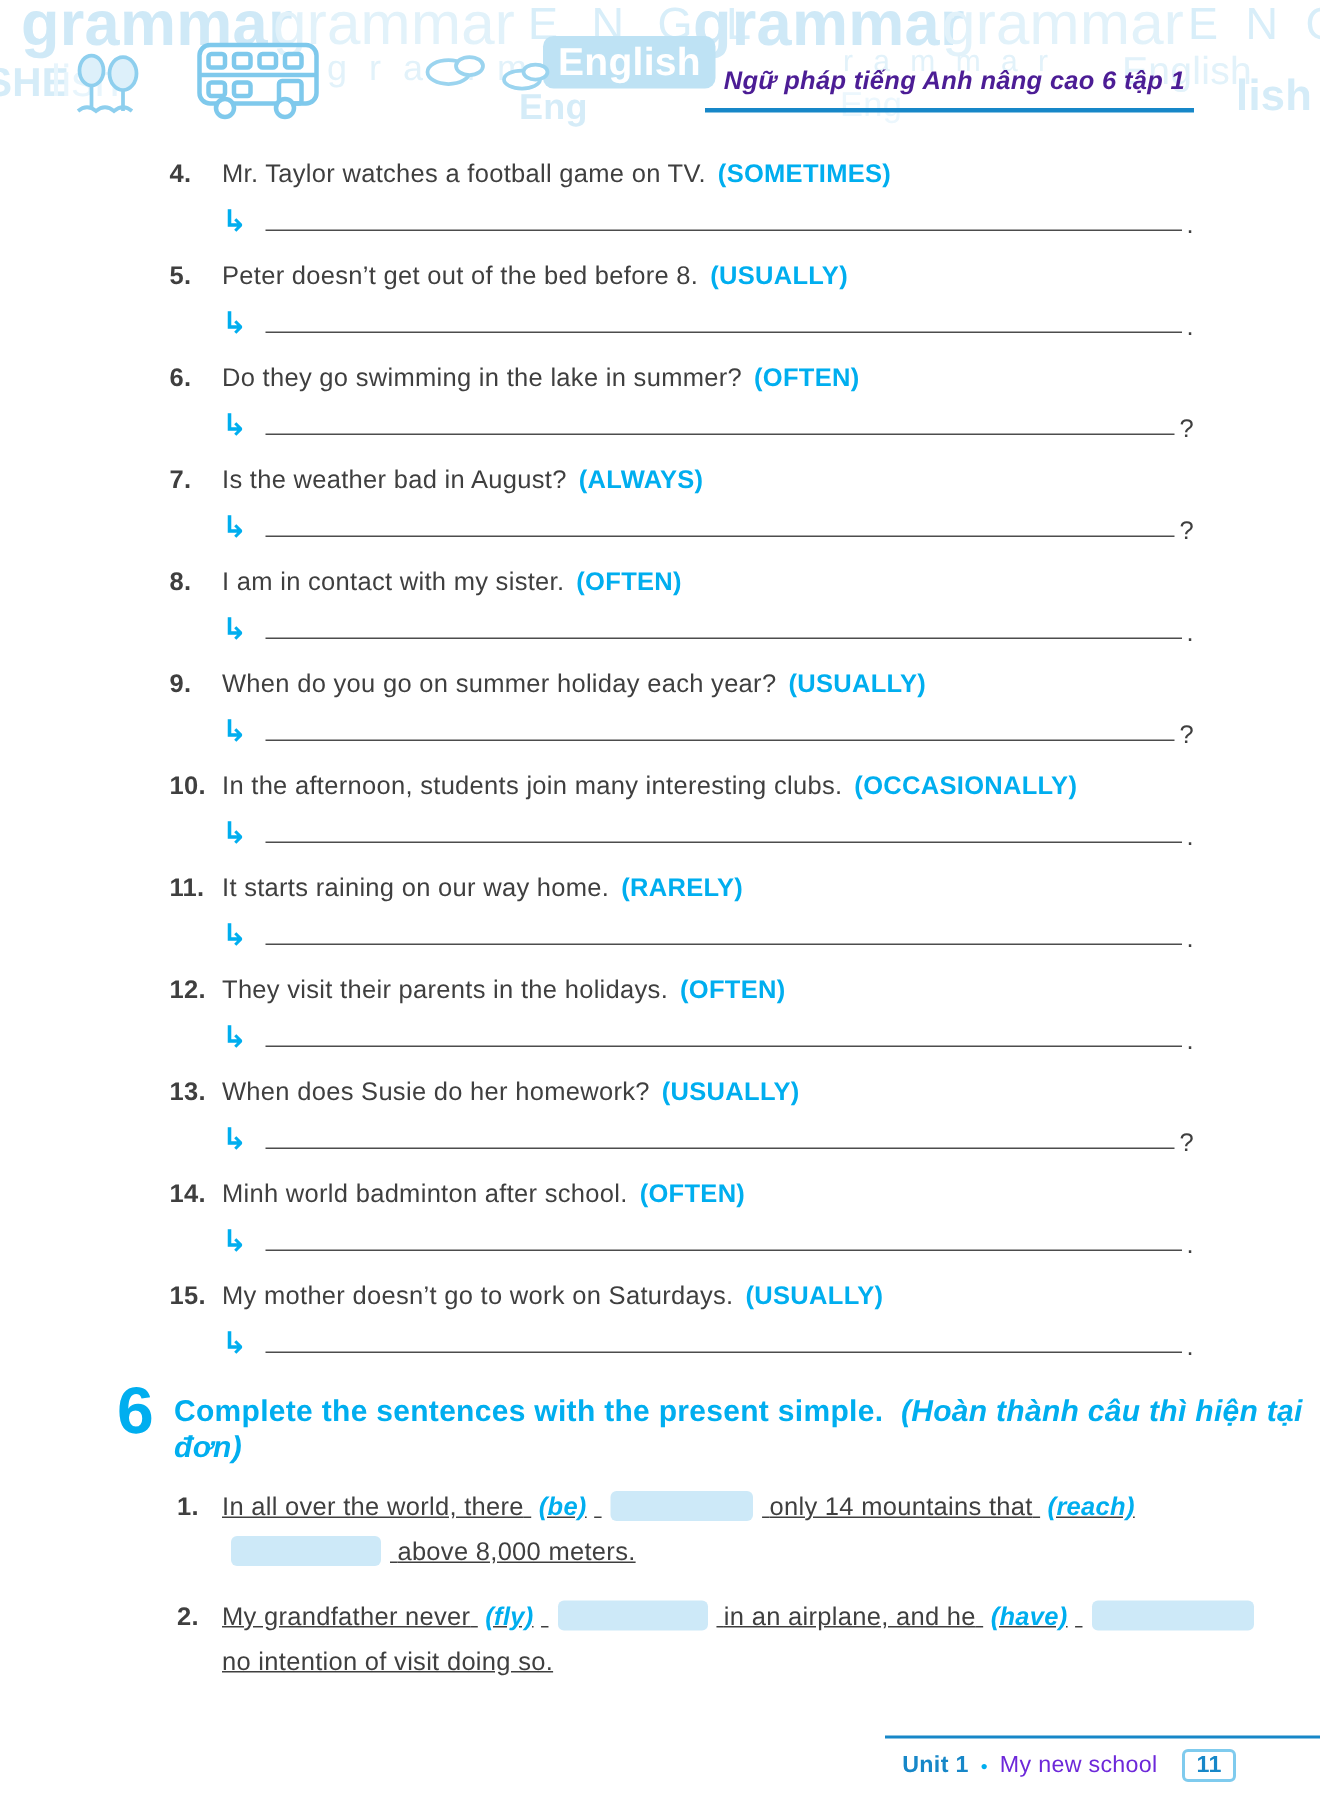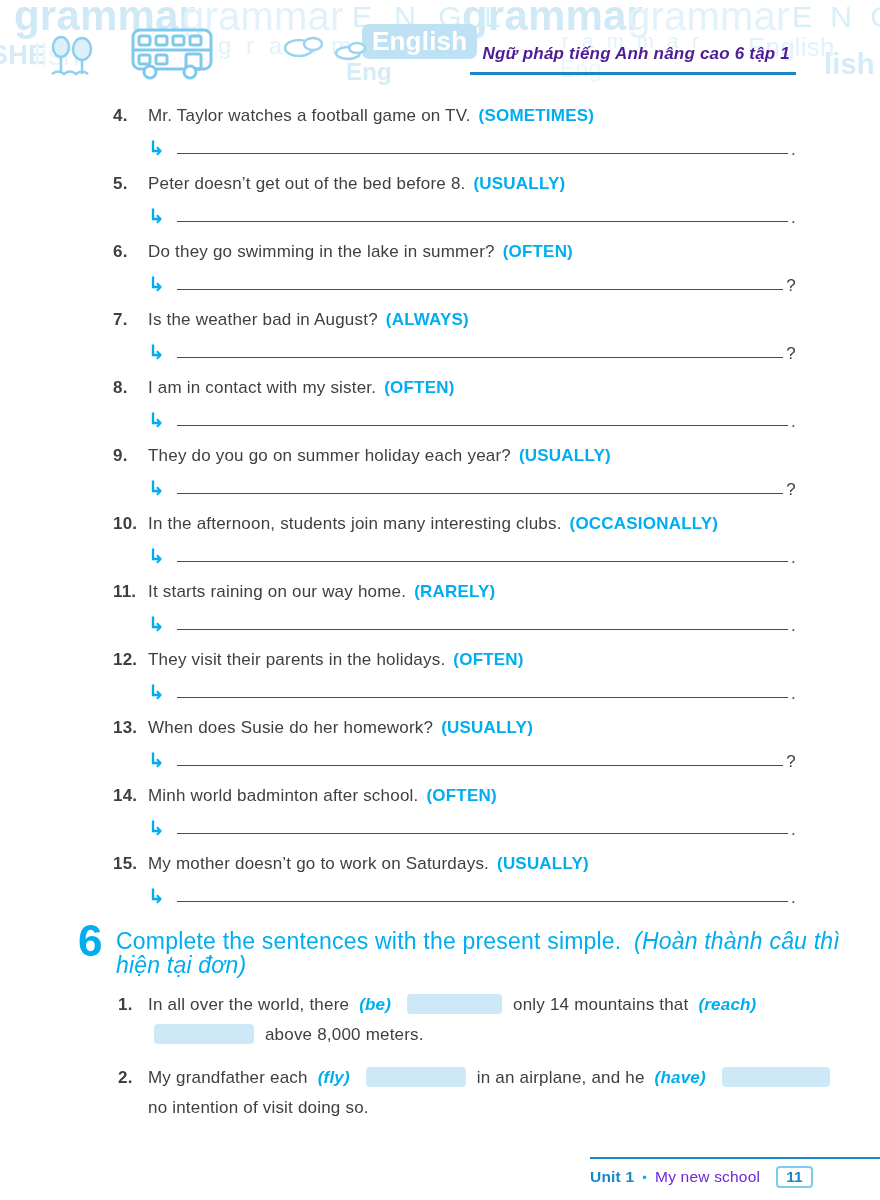--- a/index.html
+++ b/index.html
@@ -49,35 +49,35 @@
   .hint { color:#00aeef; font-weight:700; white-space:nowrap; }
   .answer-line { display:flex; align-items:flex-end; height:27px; margin-top:3px;
                  padding-left:148px; padding-right:84px; font-size:17px; }
   .arrow { color:#00aeef; font-size:20px; font-weight:700; line-height:1; margin-right:12px; }
   .blank-rule { flex:1; border-bottom:1.6px solid #4c4c4c; height:2px; margin-bottom:4px; }
   .punct { margin-left:3px; line-height:1; }
 
   
   .section-head { display:flex; align-items:flex-start; padding-left:78px; margin-top:16px; }
   .section-num { color:#00aeef; font-size:44px; font-weight:700; line-height:0.85; width:38px; flex:none; }
-  .section-instruction { font-size:23px; font-weight:400; color:#00aeef; padding-top:7px; line-height:24px; }
+  .section-instruction { font-size:20px; font-weight:700; color:#00aeef; padding-top:7px; line-height:24px; }
   .instruction-vi { font-style:italic; margin-left:6px; }
 
   .fill-item { display:flex; padding-left:118px; margin-top:13px; font-size:17px; }
   .fill-num { font-weight:700; width:30px; flex:none; line-height:30px; }
-  .fill-lines { flex:1; padding-right:36px; }
+  .fill-lines { flex:1; padding-right:36px;text-decoration:underline; }
   .fill-line { line-height:30px; }
   .seg-hint { color:#00aeef; font-style:italic; font-weight:700; margin:0 5px; white-space:nowrap; }
   .seg-blank { display:inline-block; background:#cde9f8; border-radius:4px; height:20px;
                vertical-align:-4px; margin:0 6px; }
 
   
   .footer { position:absolute; right:0; bottom:12px; width:290px; }
   .footer-rule { border-top:2.5px solid #1787c8; }
-  .footer-content { display:flex; align-items:center; justify-content:flex-start;
+  .footer-content { display:flex; align-items:center; justify-content:center;
                     gap:8px; padding:7px 44px 0 0; font-size:15.5px; }
   .unit-label { color:#1787c8; font-weight:700; }
   .bullet { color:#00aeef; font-size:13px; }
   .unit-title { color:#6d28d9; }
   .page-num { color:#1787c8; font-weight:700; border:2px solid #7fcbee; border-radius:4px;
               padding:0px 8px; margin-left:8px; }
 </style>
 </head>
 <body>
 
@@ -194,21 +194,21 @@
         </div>
         <div class="answer-line">
           <span class="arrow">↳</span>
           <span class="blank-rule"></span>
           <span class="punct">.</span>
         </div>
       </div>
       <div class="ex-item">
         <div class="sentence-line">
           <span class="num">9.</span>
-          <span class="sentence">They do you go on summer holiday each year?</span>
+          <span class="sentence">When do you go on summer holiday each year?</span>
           <span class="hint">(USUALLY)</span>
         </div>
         <div class="answer-line">
           <span class="arrow">↳</span>
           <span class="blank-rule"></span>
           <span class="punct">?</span>
         </div>
       </div>
       <div class="ex-item">
         <div class="sentence-line">
@@ -296,21 +296,21 @@
       <div class="fill-item">
         <span class="fill-num">1.</span>
         <div class="fill-lines">
           <div class="fill-line"><span class="seg-text">In all over the world, there</span> <span class="seg-hint">(be)</span> <span class="seg-blank" style="width: 95px;"></span> <span class="seg-text">only 14 mountains that</span> <span class="seg-hint">(reach)</span> </div>
           <div class="fill-line"><span class="seg-blank" style="width: 100px;"></span> <span class="seg-text">above 8,000 meters.</span> </div>
         </div>
       </div>
       <div class="fill-item">
         <span class="fill-num">2.</span>
         <div class="fill-lines">
-          <div class="fill-line"><span class="seg-text">My grandfather each</span> <span class="seg-hint">(fly)</span> <span class="seg-blank" style="width: 100px;"></span> <span class="seg-text">in an airplane, and he</span> <span class="seg-hint">(have)</span> <span class="seg-blank" style="width: 108px;"></span> </div>
+          <div class="fill-line"><span class="seg-text">My grandfather never</span> <span class="seg-hint">(fly)</span> <span class="seg-blank" style="width: 100px;"></span> <span class="seg-text">in an airplane, and he</span> <span class="seg-hint">(have)</span> <span class="seg-blank" style="width: 108px;"></span> </div>
           <div class="fill-line"><span class="seg-text">no intention of visit doing so.</span> </div>
         </div>
       </div>
     </div>
 </div>
 
 <div class="footer">
   <div class="footer-rule"></div>
   <div class="footer-content">
     <span class="unit-label">Unit 1</span>

